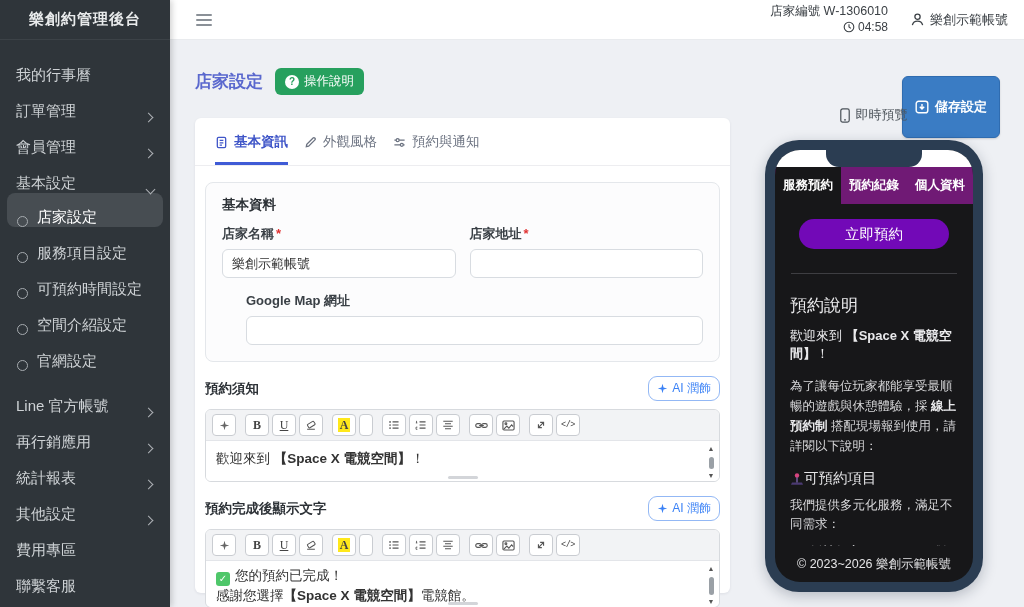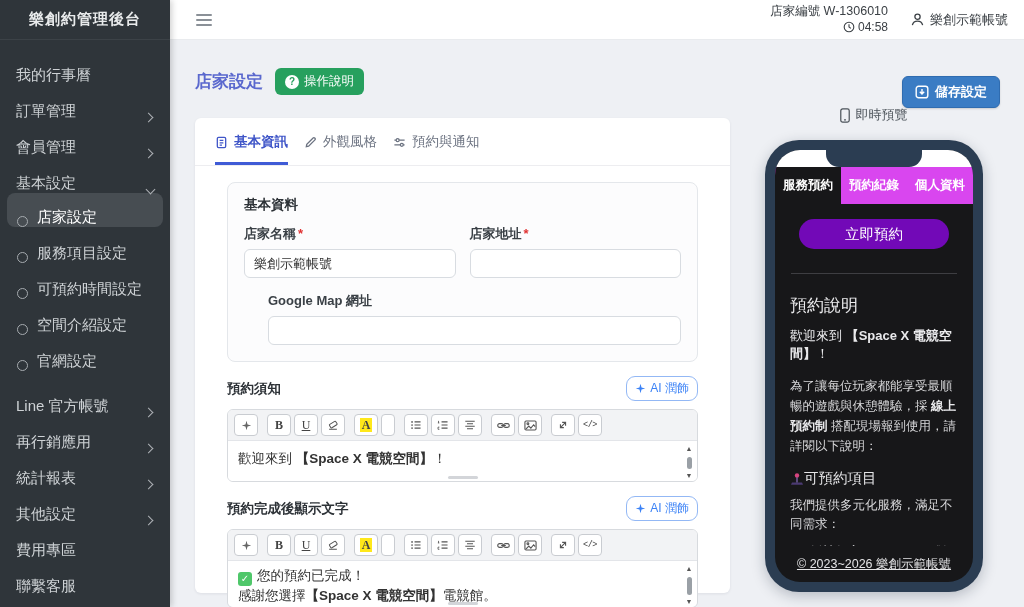--- a/index.html
+++ b/index.html
@@ -31,29 +31,29 @@
   .store-timer { font-size:12px; color:#3c4146; display:flex; align-items:center; justify-content:flex-end; gap:3px; }
   .account { display:flex; align-items:center; gap:5px; font-size:13px; color:#3c4146; cursor:pointer; }
   .icon-svg { display:inline-block; vertical-align:middle; }
 
   
   .main { position:absolute; left:170px; top:40px; width:854px; height:567px; }
   .title-row { position:absolute; left:25px; top:28px; display:flex; align-items:center; gap:12px; }
   .page-title { font-size:17px; font-weight:bold; color:#5a68ce; }
   .help-btn { display:flex; align-items:center; gap:5px; background:#27a05e; color:#fff; border:none; border-radius:6px; font-size:12.5px; padding:5px 10px; cursor:pointer; font-family:inherit; }
   .help-q { width:14px; height:14px; background:#fff; color:#27a05e; border-radius:50%; font-size:10px; font-weight:bold; display:flex; align-items:center; justify-content:center; }
-  .save-btn { position:absolute; right:24px; top:36px; display:flex; align-items:center; gap:6px; background:#3a7cc4; color:#fff; border:1px solid #2f6cb0; border-radius:6px; font-size:13px; font-weight:bold; padding:6px 12px; cursor:pointer; font-family:inherit; box-shadow:0 1px 2px rgba(0,0,0,.15); }
+  .save-btn { position:absolute; right:24px; top:36px; display:flex; align-items:center; gap:6px; background:#3a7cc4; color:#fff; border:1px solid #2f6cb0; border-radius:6px; font-size:13px; font-weight:bold; padding:21px 12px; cursor:pointer; font-family:inherit; box-shadow:0 1px 2px rgba(0,0,0,.15); }
   .preview-label { position:absolute; left:628px; top:66px; width:150px; text-align:center; font-size:13px; color:#4b5259; display:flex; align-items:center; justify-content:center; gap:5px; }
 
   
   .card { position:absolute; left:25px; top:78px; width:535px; height:475px; background:#fff; border-radius:6px; box-shadow:0 1px 3px rgba(20,30,50,.08); }
   .tabs-row { display:flex; gap:16px; padding:15px 20px 0; border-bottom:1px solid #ededf0; }
   .tab { display:flex; align-items:center; gap:6px; font-size:13.5px; color:#6b7280; padding-bottom:11px; cursor:pointer; border-bottom:3px solid transparent; }
   .tab.active { color:#4056c8; font-weight:bold; border-bottom-color:#3f5bd6; }
-  .card-body { padding:16px 32px 0; }
+  .card-body { padding:16px 10px 0; }
   .fieldset { border:1px solid #e4e7eb; background:#fcfcfd; border-radius:8px; padding:13px 16px 16px; }
   .fs-title { font-size:13.5px; font-weight:bold; color:#2d3237; margin-bottom:11px; }
   .f-grid { display:flex; gap:14px; }
   .f-col { flex:1; }
   .f-label { font-size:13px; font-weight:bold; color:#3a4046; margin-bottom:6px; }
   .req { color:#e03131; margin-left:2px; }
   .f-input { width:100%; height:29px; border:1px solid #d8dce1; border-radius:6px; padding:0 9px; font-size:13px; color:#333; font-family:inherit; background:#fff; outline:none; }
   .gmap { margin-top:14px;margin-left:24px; }
   .label-row { display:flex; align-items:center; justify-content:space-between; margin:14px 0 8px; }
   .ed-label { font-size:13.5px; font-weight:bold; color:#2d3237; }
@@ -74,35 +74,35 @@
   .ed-scroll .thumb { width:5px; flex:0 0 12px; background:#9aa0a6; border-radius:3px; margin:2px 0; }
   .ed-scroll .sp { flex:1; }
   .resize-bar { position:absolute; bottom:2px; left:50%; transform:translateX(-50%); width:30px; height:3px; background:#d3d5d9; border-radius:2px; }
   .chk { display:inline-flex; width:14px; height:14px; background:#4fc76a; border-radius:3px; color:#fff; font-size:10px; align-items:center; justify-content:center; margin-right:5px; vertical-align:-2px; }
 
   
   .phone { position:absolute; left:595px; top:100px; width:218px; height:452px; background:#2b3d52; border-radius:34px; padding:10px; box-shadow:0 4px 14px rgba(20,30,50,.25); }
   .screen { position:relative; width:100%; height:100%; background:#171719; border-radius:25px; overflow:hidden; }
   .status { height:17px; background:#fff; position:relative; }
   .notch { position:absolute; left:50%; transform:translateX(-50%); top:0; width:96px; height:17px; background:#2b3d52; border-radius:0 0 13px 13px; }
-  .ptabs { display:flex; background:#d946ef; height:37px; }
+  .ptabs { display:flex; background:#701a75; height:37px; }
   .ptab { flex:1; display:flex; align-items:center; justify-content:center; color:#fff; font-size:12.5px; font-weight:bold; cursor:pointer; }
   .ptab.active { background:#171719; }
   .pbody { position:relative; height:342px; overflow:hidden; padding:0 15px; color:#d8d8da; }
   .cta { display:block; margin:15px auto 0; width:150px; height:30px; background:#7209b7; border:none; border-radius:16px; color:#fff; font-size:14.5px; cursor:pointer; font-family:inherit; }
   .pdivider { border:none; border-top:1px solid #3e3e42; margin:24px 1px 20px; }
   .pheading { font-size:17px; font-weight:normal; color:#ececee; margin-bottom:10px; }
   .pwelcome { font-size:13px; color:#e9e9eb; margin-bottom:13px; }
   .ppara { font-size:12.5px; line-height:1.6; margin-bottom:13px; }
   .psub { display:flex; align-items:center; font-size:14.5px; color:#e6e6e8; margin-bottom:8px; }
   .pintro { font-size:12.5px; line-height:1.5; margin-bottom:9px; }
   .pul { margin-left:6px; padding-left:14px; font-size:12.5px; line-height:1.55; }
   .pul li { margin-bottom:2px; }
   .pb { font-weight:bold; color:#eaeaec; }
-  .pfooter { position:absolute; bottom:9px; left:0; right:0; text-align:center; color:#e4e4e6; font-size:12.5px;text-decoration:underline; }
+  .pfooter { position:absolute; bottom:9px; left:0; right:0; text-align:center; color:#e4e4e6; font-size:12.5px; }
 </style>
 </head>
 <body>
 
 <div id="app">
 
   <aside class="sidebar">
     <div class="sb-title">樂創約管理後台</div>
     <nav class="sb-nav">
       <div class="sb-item">

